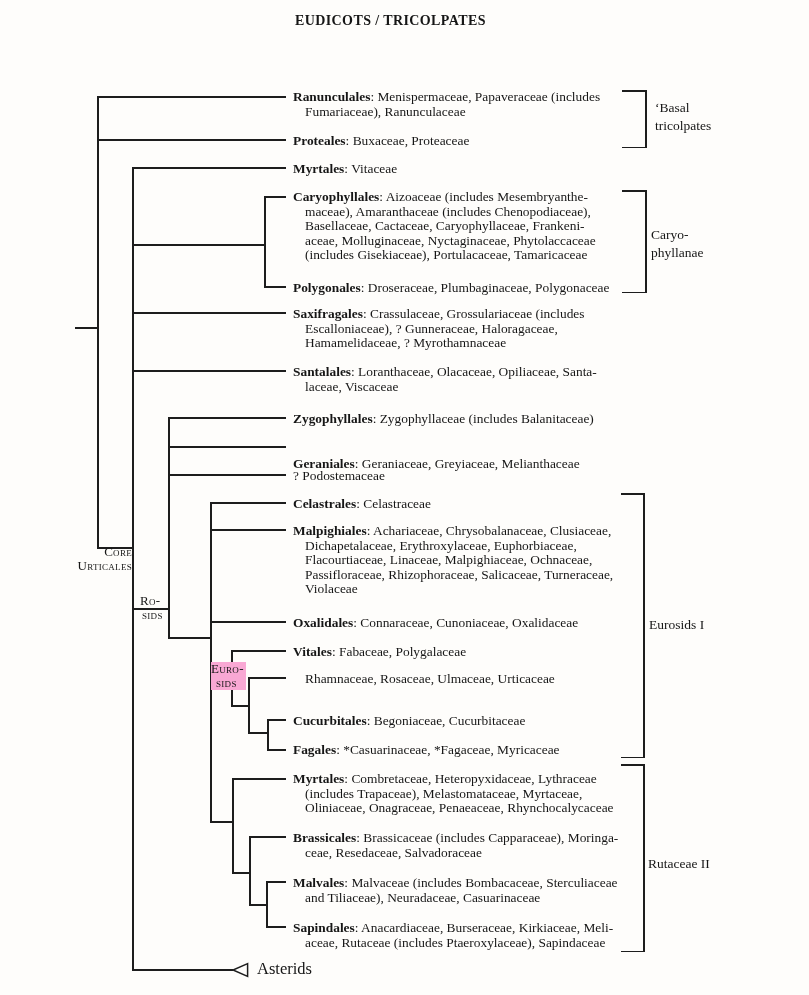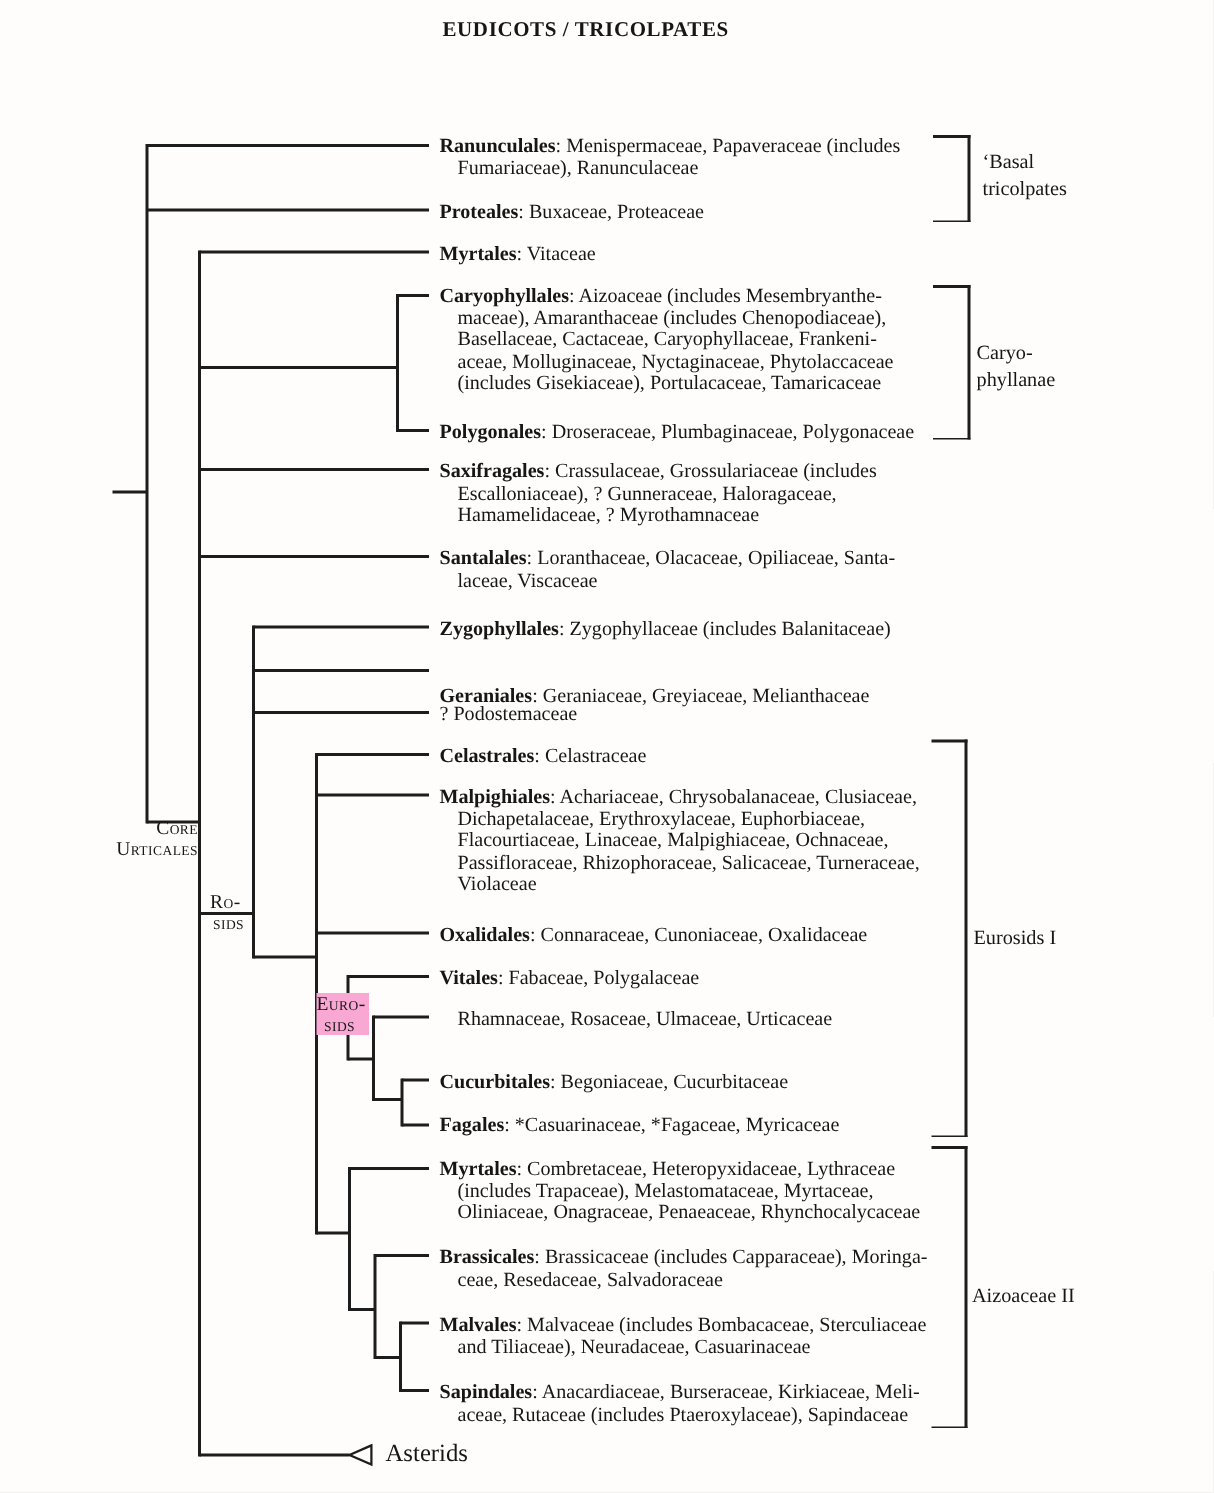--- a/index.html
+++ b/index.html
@@ -190,21 +190,21 @@
         <div class="line" style="left: 621px; top: 756.5px; width: 23.5px; height: 1.5px;"></div>
         <div class="bracket-label" style="left: 649px; top: 616px;">
           <div>Eurosids I</div>
         </div>
       </div>
       <div class="bracket">
         <div class="line" style="left: 643px; top: 764px; width: 1.5px; height: 188px;"></div>
         <div class="line" style="left: 621px; top: 764px; width: 23.5px; height: 1.5px;"></div>
         <div class="line" style="left: 621px; top: 950.5px; width: 23.5px; height: 1.5px;"></div>
         <div class="bracket-label" style="left: 648px; top: 855px;">
-          <div>Aizoaceae II</div>
+          <div>Rutaceae II</div>
         </div>
       </div>
     </div>
 
   <div class="clade core">
     <div>Core</div>
     <div>Urticales</div>
   </div>
 
   <div class="clade rosids">

